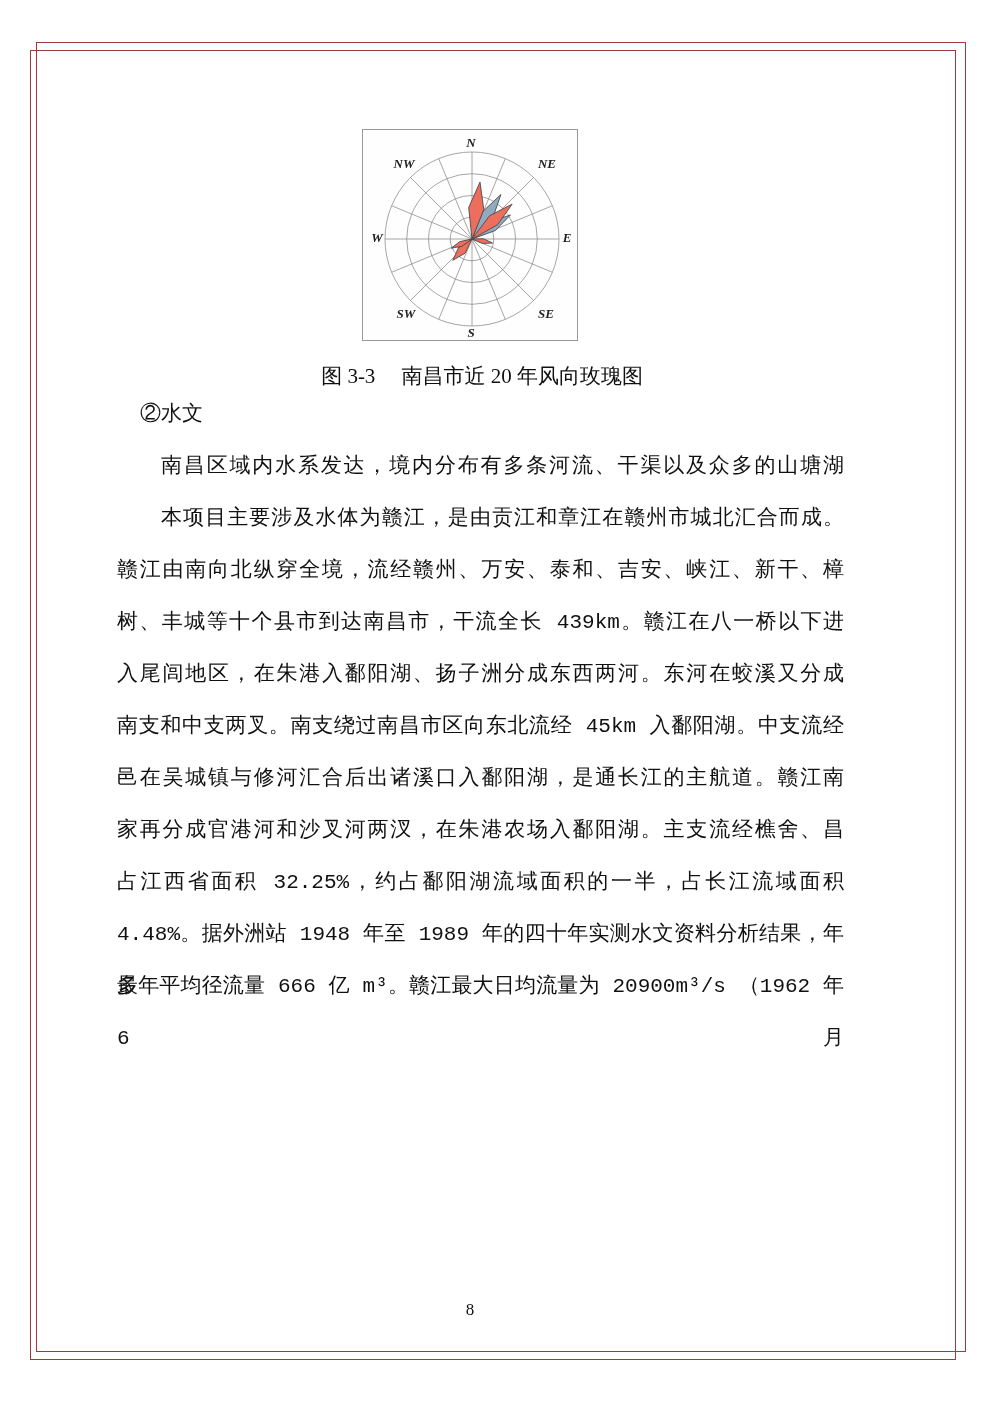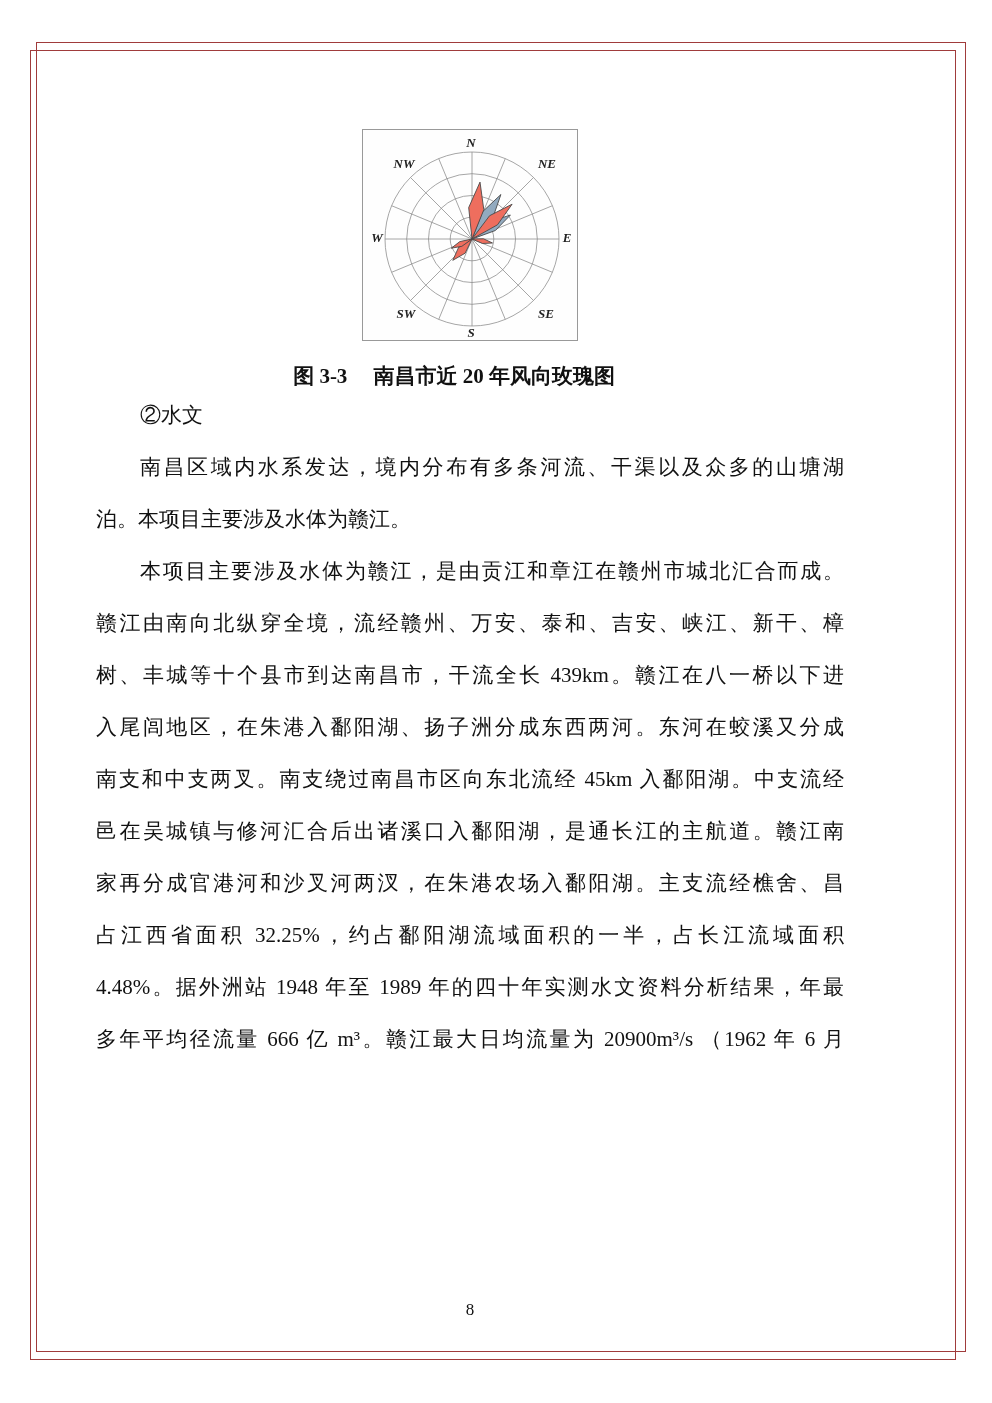--- a/index.html
+++ b/index.html
@@ -41,47 +41,49 @@
   .compass {
     font-family: "Liberation Serif", "DejaVu Serif", serif;
     font-style: italic;
     font-weight: bold;
     font-size: 13px;
     fill: #222;
   }
 
   .caption {
     position: absolute;
-    left: 80px;
+    left: 108px;
     top: 362px;
     width: 748px;
     text-align: center;
-    font-weight: bold;
+    font-weight: normal;
     font-size: 21px;
     white-space: nowrap;
   }
   .caption .cap-label { margin-right: 26px; }
 
   .body-text {
     position: absolute;
     left: 96px;
     top: 389px;
     width: 748px;
     font-size: 21px;
   }
   .body-text .line {
     height: 52px;
     line-height: 52px;
     white-space: nowrap;
     text-align: left;
+    font-family: Liberation Mono, monospace;
   }
   .body-text .line.j {
     white-space: normal;
     text-align: justify;
     text-align-last: justify;
+    margin-left: 21px;
   }
   .body-text .line.ind { padding-left: 44px; }
   .body-text .line.j.ind {
     padding-left: 0;
     text-indent: 44px;
   }
 
   .page-number {
     position: absolute;
     left: 96px;
@@ -134,21 +136,20 @@
       </svg>
   </div>
 
   <div class="caption">
     <span class="cap-label">图 3-3</span><span>南昌市近 20 年风向玫瑰图</span>
   </div>
 
   <div class="body-text" id="body-text">
       <div class="line ind">②水文</div>
       <div class="line j ind">南昌区域内水系发达，境内分布有多条河流、干渠以及众多的山塘湖</div>
-      <div class="line">泊。本项目主要涉及水体为赣江。</div>
       <div class="line j ind">本项目主要涉及水体为赣江，是由贡江和章江在赣州市城北汇合而成。</div>
       <div class="line j">赣江由南向北纵穿全境，流经赣州、万安、泰和、吉安、峡江、新干、樟</div>
       <div class="line j">树、丰城等十个县市到达南昌市，干流全长 439km。赣江在八一桥以下进</div>
       <div class="line j">入尾闾地区，在朱港入鄱阳湖、扬子洲分成东西两河。东河在蛟溪又分成</div>
       <div class="line j">南支和中支两叉。南支绕过南昌市区向东北流经 45km 入鄱阳湖。中支流经</div>
       <div class="line j">邑在吴城镇与修河汇合后出诸溪口入鄱阳湖，是通长江的主航道。赣江南</div>
       <div class="line j">家再分成官港河和沙叉河两汊，在朱港农场入鄱阳湖。主支流经樵舍、昌</div>
       <div class="line j">占江西省面积 32.25%，约占鄱阳湖流域面积的一半，占长江流域面积</div>
       <div class="line j">4.48%。据外洲站 1948 年至 1989 年的四十年实测水文资料分析结果，年最</div>
       <div class="line j">多年平均径流量 666 亿 m³。赣江最大日均流量为 20900m³/s （1962 年 6 月</div>

